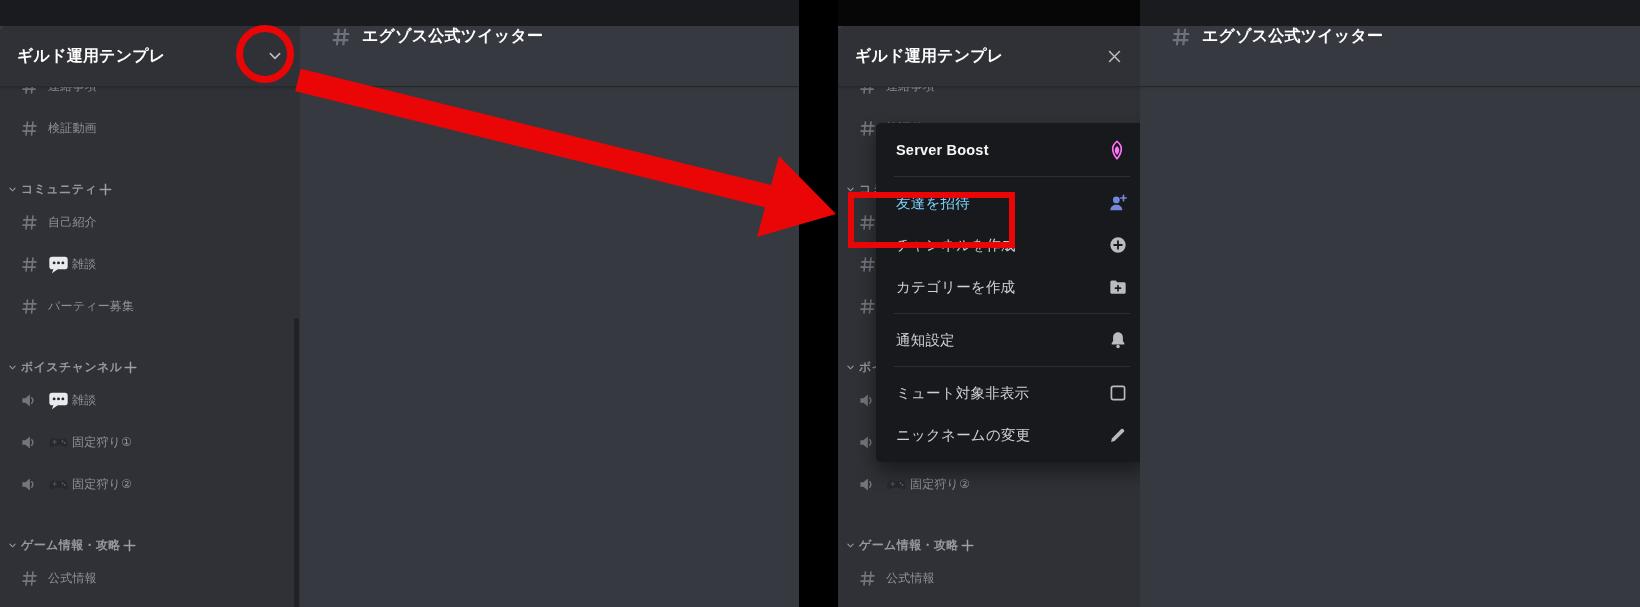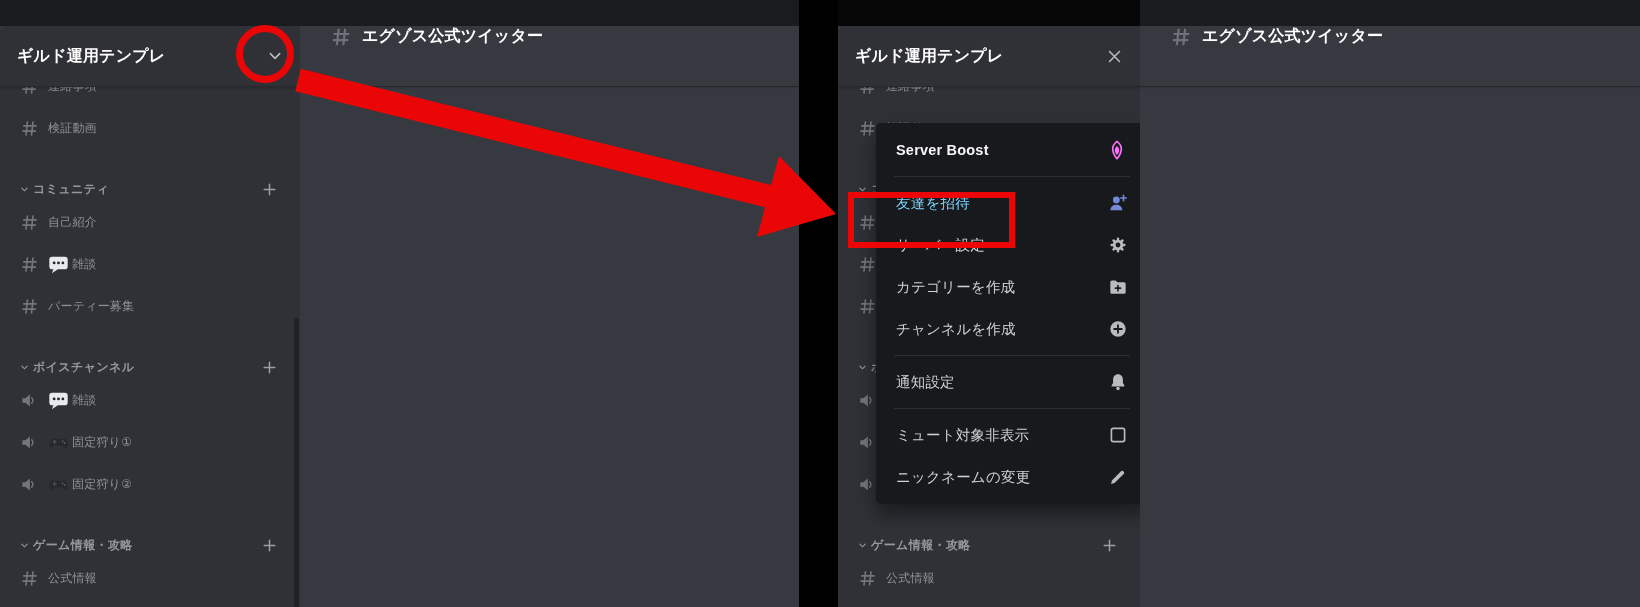--- a/index.html
+++ b/index.html
@@ -28,21 +28,21 @@
 
   .sbody { position:relative; height:521px; overflow:hidden; }
   .clist { margin-top:-21px; }
 
   .chan { height:42px; display:flex; align-items:center; padding-left:20px; color:#8e9297; }
   .chan .cicon { display:flex; align-items:center; color:#72767d; margin-right:9px; }
   .chan .cemoji { display:flex; align-items:center; margin-right:3px; }
   .chan .clabel { font-size:12px; font-weight:500; letter-spacing:.2px; }
 
   .cat { height:24px; margin-top:28px; display:flex; align-items:center;
-    justify-content:space-between; padding:0 22px 0 8px; color:#96989d;margin-left:12px; }
+    justify-content:flex-start; padding:0 22px 0 8px; color:#96989d; }
   .cat .cat-left { display:flex; align-items:center; gap:4px; }
   .cat .chev { display:flex; align-items:center; color:#96989d; }
   .cat .cat-label { font-size:12px; font-weight:700; letter-spacing:.4px; }
   .cat .cat-plus { color:#9ba0a5; display:flex; align-items:center; cursor:pointer; }
 
   .scroll-thumb { position:absolute; right:1px; top:232px; width:5px; height:300px;
     background:#202225; border-radius:3px; }
 
   
   .main { position:absolute; top:26px; bottom:0; right:0; background:#36393f; }
@@ -453,49 +453,34 @@
           <span class="mlabel">友達を招待</span>
           <span class="micon">
             <svg width="20" height="20" viewBox="0 0 24 24">
               <circle cx="10" cy="8.3" r="4.1" fill="currentColor"></circle>
               <path d="M2.8 20.6c0-4.3 3.4-6.6 7.2-6.6s7.2 2.3 7.2 6.6z" fill="currentColor"></path>
               <path d="M18.6 2.8v6.4M15.4 6h6.4" stroke="currentColor" stroke-width="2" stroke-linecap="round"></path>
             </svg>
           </span>
         </div>
         <div class="menu-item">
-          <span class="mlabel">サーバー設定</span>
+          <span class="mlabel">チャンネルを作成</span>
           <span class="micon">
             <svg width="20" height="20" viewBox="0 0 24 24">
-              <g fill="currentColor">
-                <rect x="10.6" y="3" width="2.8" height="18" rx="1.2"></rect>
-                <rect x="10.6" y="3" width="2.8" height="18" rx="1.2" transform="rotate(45 12 12)"></rect>
-                <rect x="10.6" y="3" width="2.8" height="18" rx="1.2" transform="rotate(90 12 12)"></rect>
-                <rect x="10.6" y="3" width="2.8" height="18" rx="1.2" transform="rotate(135 12 12)"></rect>
-                <circle cx="12" cy="12" r="6.3"></circle>
-              </g>
-              <circle cx="12" cy="12" r="2.9" fill="#18191c"></circle>
+              <circle cx="12" cy="12" r="9.2" fill="currentColor"></circle>
+              <path d="M12 7.4v9.2M7.4 12h9.2" stroke="#18191c" stroke-width="2.2" stroke-linecap="round"></path>
             </svg>
           </span>
         </div>
         <div class="menu-item">
           <span class="mlabel">カテゴリーを作成</span>
           <span class="micon">
             <svg width="20" height="20" viewBox="0 0 24 24">
               <path d="M2.8 6A1.9 1.9 0 014.7 4.1h4.5l2 2.2h8.1A1.9 1.9 0 0121.2 8.2v10A1.9 1.9 0 0119.3 20.1H4.7A1.9 1.9 0 012.8 18.2z" fill="currentColor"></path>
               <path d="M12 10.4v6M9 13.4h6" stroke="#18191c" stroke-width="2" stroke-linecap="round"></path>
-            </svg>
-          </span>
-        </div>
-        <div class="menu-item">
-          <span class="mlabel">チャンネルを作成</span>
-          <span class="micon">
-            <svg width="20" height="20" viewBox="0 0 24 24">
-              <circle cx="12" cy="12" r="9.2" fill="currentColor"></circle>
-              <path d="M12 7.4v9.2M7.4 12h9.2" stroke="#18191c" stroke-width="2.2" stroke-linecap="round"></path>
             </svg>
           </span>
         </div>
         <div class="menu-sep"></div>
         <div class="menu-item">
           <span class="mlabel">通知設定</span>
           <span class="micon">
             <svg width="20" height="20" viewBox="0 0 24 24">
               <path d="M12 2.7c-3.5 0-5.9 2.7-5.9 6.5v4L4.4 16v1.4h15.2V16l-1.7-2.8v-4c0-3.8-2.4-6.5-5.9-6.5z" fill="currentColor"></path>
               <circle cx="12" cy="19.9" r="2.1" fill="currentColor"></circle>

